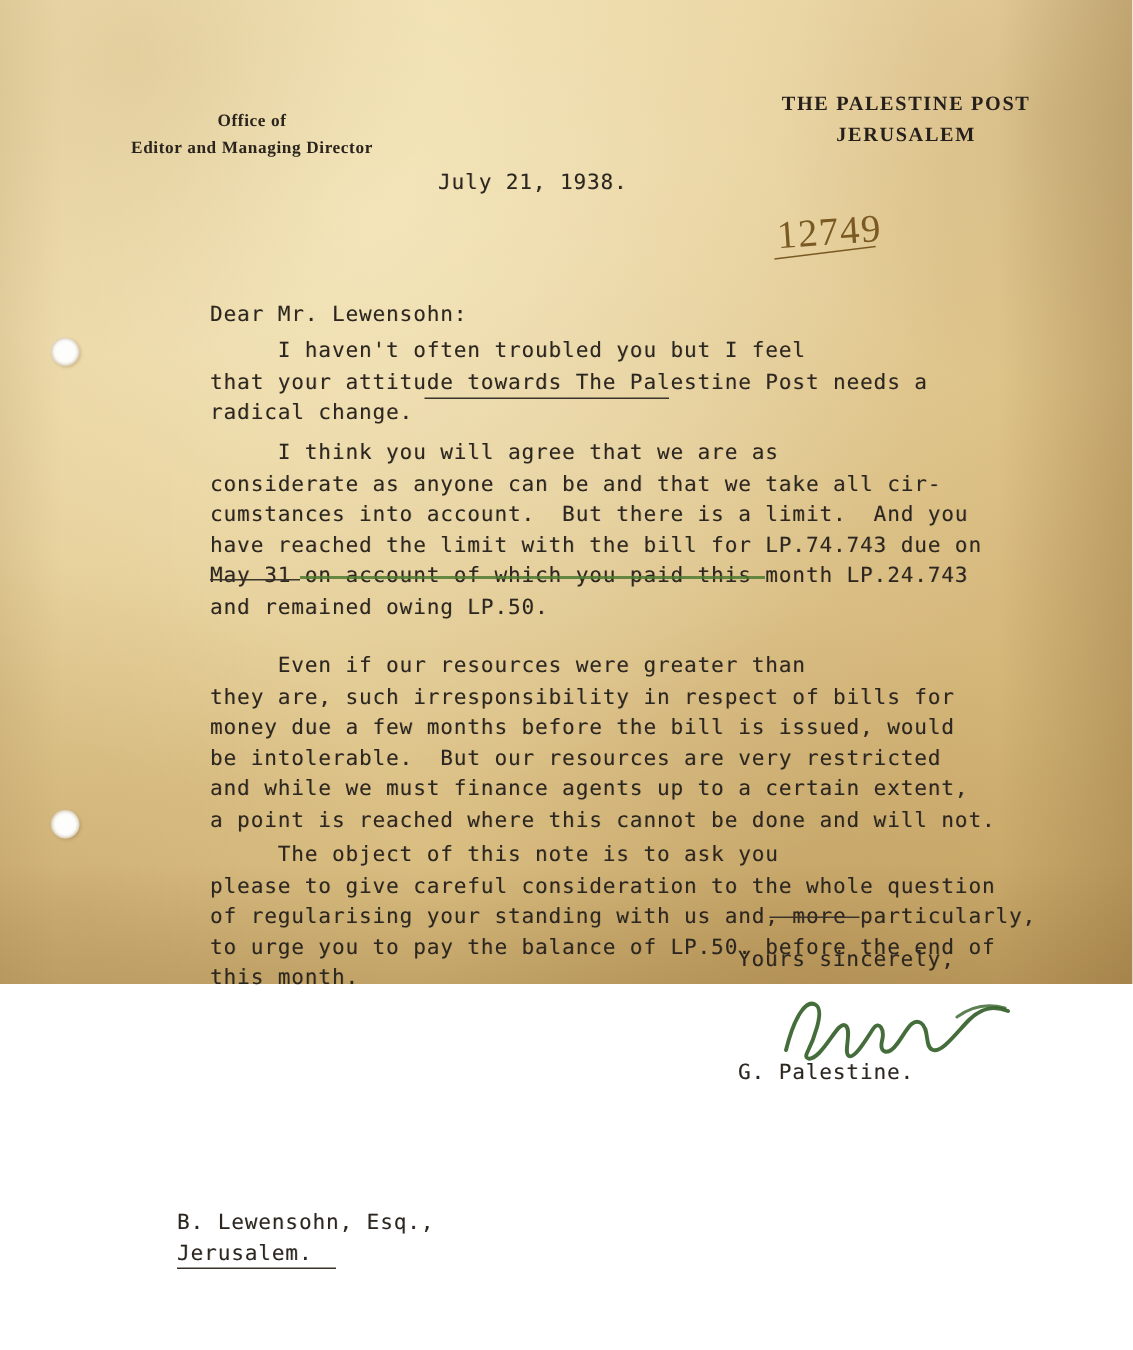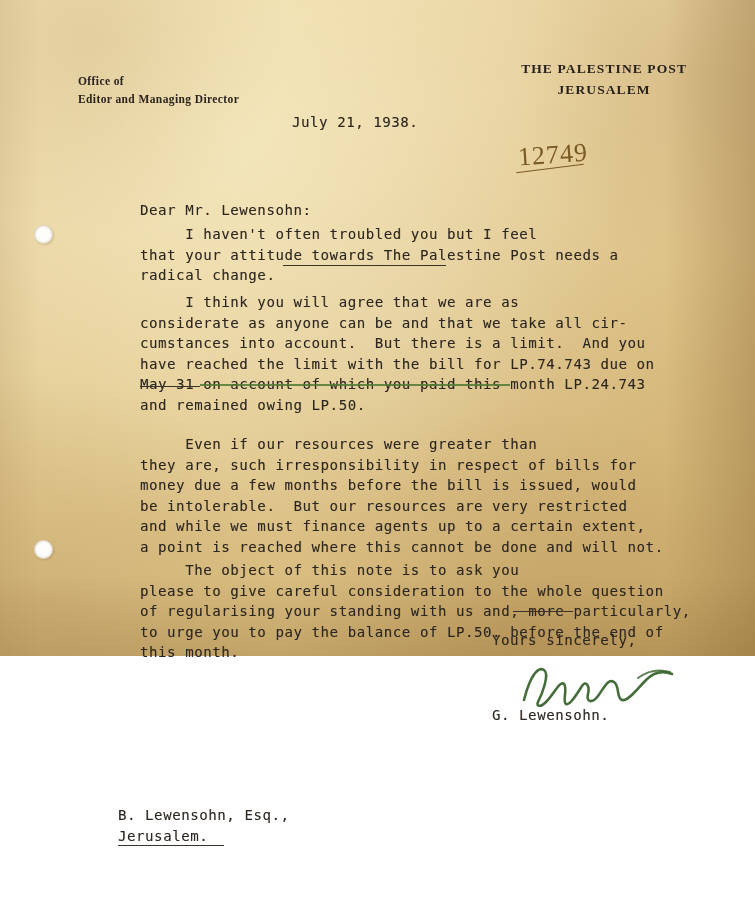--- a/index.html
+++ b/index.html
@@ -87,21 +87,21 @@
     font-size: 13.5px;
     letter-spacing: 1.1px;
     color: #241f1a;
     line-height: 21px;
     z-index: 4;
   }
   #office-block {
     position: absolute;
     left: 78px;
     top: 72px;
-    text-align: left;
+    text-align: center;
     width: 180px;
     font-family: "Liberation Serif", serif;
     font-weight: bold;
     font-size: 11.5px;
     letter-spacing: 0.4px;
     color: #2a241d;
     line-height: 18px;
     z-index: 4;
   }
 
@@ -217,18 +217,18 @@
   <div class="underline ink-black" id="ul-before"></div>
   <div class="underline ink-black" id="ul-jerusalem"></div>
 
   <div class="typed" id="closing">Yours sincerely,</div>
 
   <svg id="signature-mark" viewBox="0 0 160 56">
     <path d="M4,40 C10,16 18,6 24,10 C30,14 22,34 18,42 C16,46 20,48 26,42 C34,34 40,20 44,24 C48,28 42,42 46,44 C50,46 58,32 62,26 C66,20 70,26 68,34 C66,42 72,44 78,36 C84,28 88,18 94,22 C100,26 96,38 102,40 C108,42 118,28 126,20 C134,12 142,10 152,14" fill="none" stroke="#35612a" stroke-width="2.6" stroke-linecap="round" stroke-linejoin="round" opacity="0.92"></path>
     <path d="M118,18 C126,12 136,8 150,12" fill="none" stroke="#35612a" stroke-width="2" stroke-linecap="round" opacity="0.8"></path>
   </svg>
 
-  <div class="typed" id="signature-name">G. Lewensohn.</div>
+  <div class="typed" id="signature-name">G. Palestine.</div>
 
   <div class="typed" id="recipient"><span>B. Lewensohn, Esq.,</span>
 <span>Jerusalem.</span></div>
 
 </div>
 
 </body></html>

